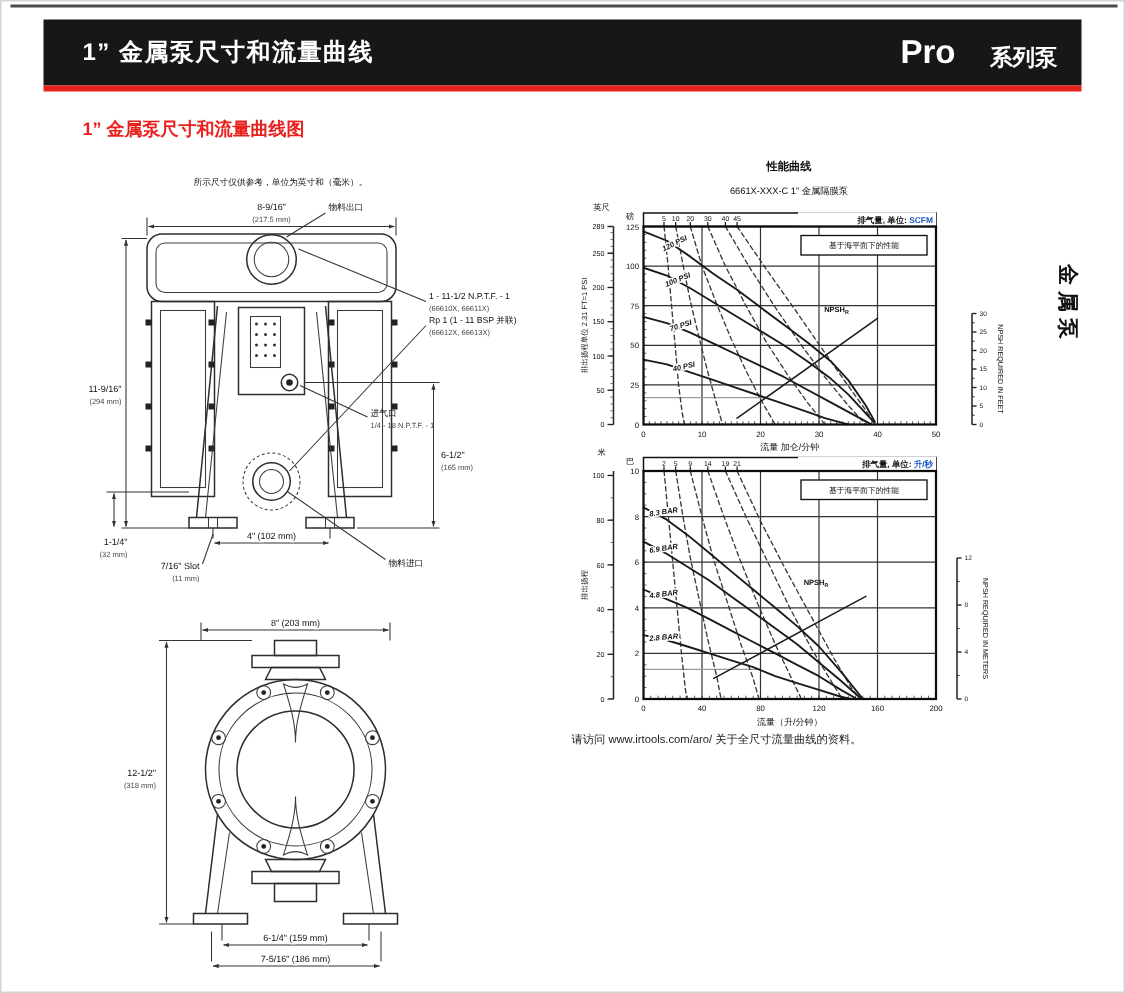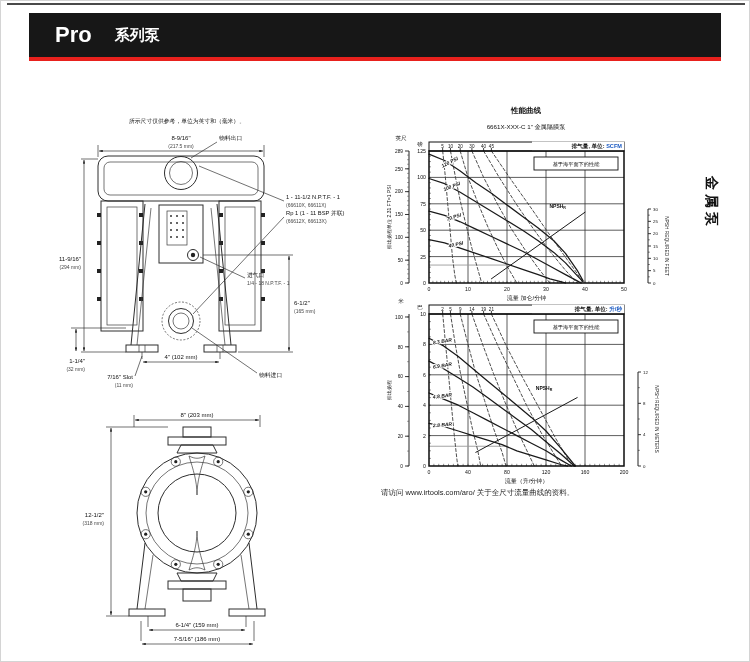--- a/index.html
+++ b/index.html
@@ -1,21 +1,21 @@
 <!DOCTYPE html>
 <html><head>
 <meta charset="utf-8">
 <style>
   html,body{margin:0;padding:0;background:#ededed;font-family:"Liberation Sans","DejaVu Sans",sans-serif;}
   .page{position:relative;width:750px;height:662px;background:#fff;border:1px solid #d4d4d4;box-sizing:border-box;overflow:hidden;}
   .topline{position:absolute;left:6px;top:2px;width:738px;height:2px;background:#4a4a4a;}
   .hdr{position:absolute;left:28px;top:12px;width:692px;height:44px;background:#171717;color:#fff;
        display:flex;align-items:center;justify-content:space-between;padding:0 16px 0 26px;box-sizing:border-box;}
   .hdr-title{font-size:16px;font-weight:bold;letter-spacing:1px;}
-  .brand{display:flex;align-items:center;gap:3px;font-weight:bold;}
+  .brand{display:flex;align-items:flex-end;gap:3px;font-weight:bold;}
   .brand .pro{font-size:22px;}
   .brand .suffix{font-size:15px;margin-left:20px;}
   .redline{position:absolute;left:28px;top:56px;width:692px;height:4px;background:#e8211d;}
   .subtitle{position:absolute;left:54px;top:77px;font-size:12px;font-weight:bold;color:#e8211d;}
   .sidetab{position:absolute;left:672px;top:193px;width:76px;text-align:center;font-size:14px;font-weight:bold;
            color:#111;transform:rotate(90deg);letter-spacing:4px;}
   .footnote{position:absolute;left:380px;top:487px;width:330px;text-align:left;font-size:7.5px;color:#222;}
   .draw{position:absolute;left:40px;top:108px;}
   .charts{position:absolute;left:380px;top:100px;}
   svg{overflow:visible;}
@@ -28,27 +28,29 @@
   .mmtxt{font-size:5px;fill:#474747;}
   .calltxt{font-size:5.8px;fill:#111;}
 </style>
 </head>
 <body>
 
 <div class="page">
   <div class="topline"></div>
 
   <div class="hdr">
+    <span class="hdr-title">1” 金属泵尺寸和流量曲线</span>
     <span class="brand">
       <span class="pro">Pro</span>
       <span class="suffix">系列泵</span>
     </span>
   </div>
   <div class="redline"></div>
 
+  <div class="subtitle">1” 金属泵尺寸和流量曲线图</div>
   <div class="sidetab">金属泵</div>
   <div class="footnote">请访问 www.irtools.com/aro/ 关于全尺寸流量曲线的资料。</div>
 
   <svg class="draw" width="340" height="552" viewBox="0 0 340 552">
     <defs>
       <marker id="ar" viewBox="0 0 6 4" refX="5.5" refY="2" markerWidth="6" markerHeight="4" orient="auto-start-reverse">
         <path d="M0,0L6,2L0,4Z" fill="#333"></path>
       </marker>
     </defs>
 

